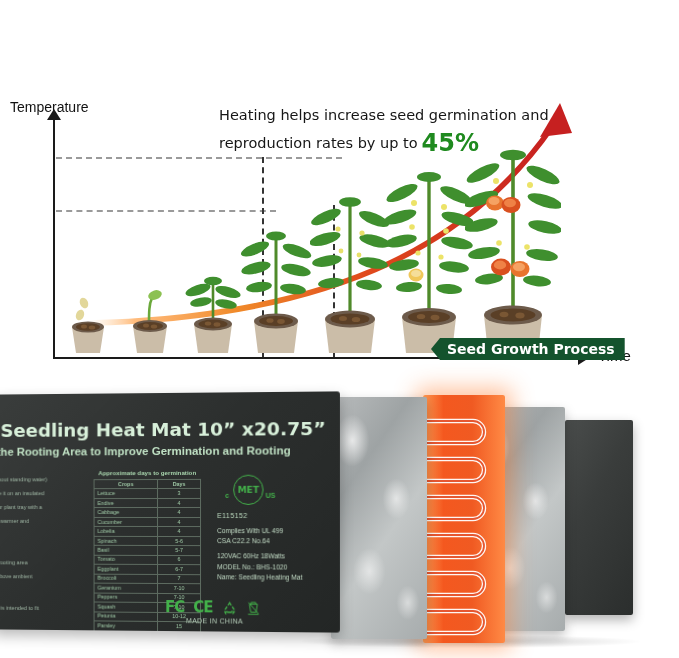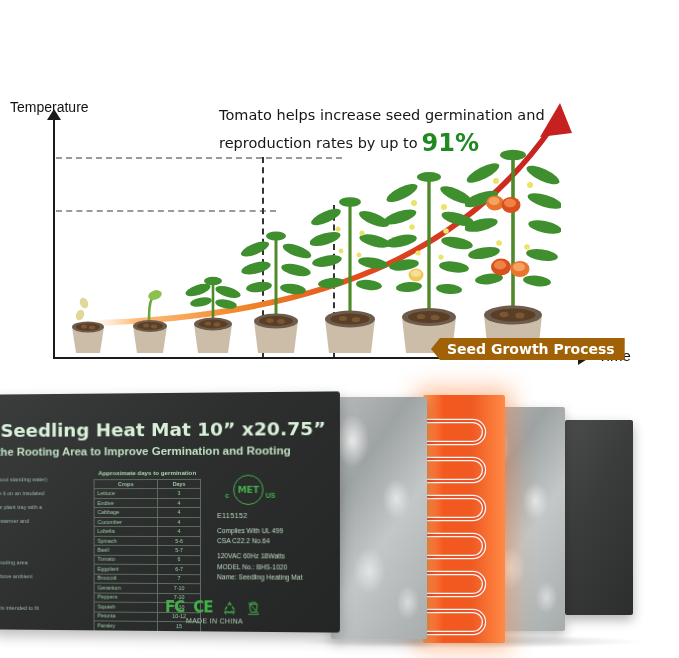--- a/index.html
+++ b/index.html
@@ -78,21 +78,21 @@
     color: #1f8a1f; font-size: 24px; font-weight: bold; vertical-align: -3px;
     margin-left: 4px;
   }
 
   
   .curve { position: absolute; left: 0; top: 0; width: 679px; height: 285px; }
 
   
   .banner {
     position: absolute; left: 431px; top: 243px;
-    height: 22px; background: #a16207;
+    height: 22px; background: #14532d;
     display: flex; align-items: center; justify-content: center;
     padding: 0 10px 0 16px;
     color: #fff; font-size: 14px; font-weight: bold;
     font-family: "DejaVu Sans", sans-serif;
     clip-path: polygon(0% 50%, 9px 0%, 100% 0%, 100% 100%, 9px 100%);
   }
 
   
   .stage { position: absolute; bottom: 21px; }
 
@@ -211,21 +211,21 @@
     <div class="x-axis"></div>
     <div class="x-arrow"></div>
     <div class="x-axis-label">Time</div>
 
     <div class="grid-h g1"></div>
     <div class="grid-h g2"></div>
     <div class="grid-v v1"></div>
     <div class="grid-v v2"></div>
 
     <div class="annot">
-      <span>Tomato helps increase seed germination and reproduction rates by up to</span><span class="pct">91%</span>
+      <span>Heating helps increase seed germination and reproduction rates by up to</span><span class="pct">45%</span>
     </div>
 
     <svg class="curve" viewBox="0 0 679 285">
       <defs>
         <linearGradient id="curveGrad" x1="0" y1="0" x2="1" y2="0">
           <stop offset="0%" stop-color="#ffd9ad" stop-opacity="0"></stop>
           <stop offset="10%" stop-color="#ffb066" stop-opacity="0.85"></stop>
           <stop offset="32%" stop-color="#f08a2a"></stop>
           <stop offset="60%" stop-color="#e04a1c"></stop>
           <stop offset="100%" stop-color="#c62020"></stop>

